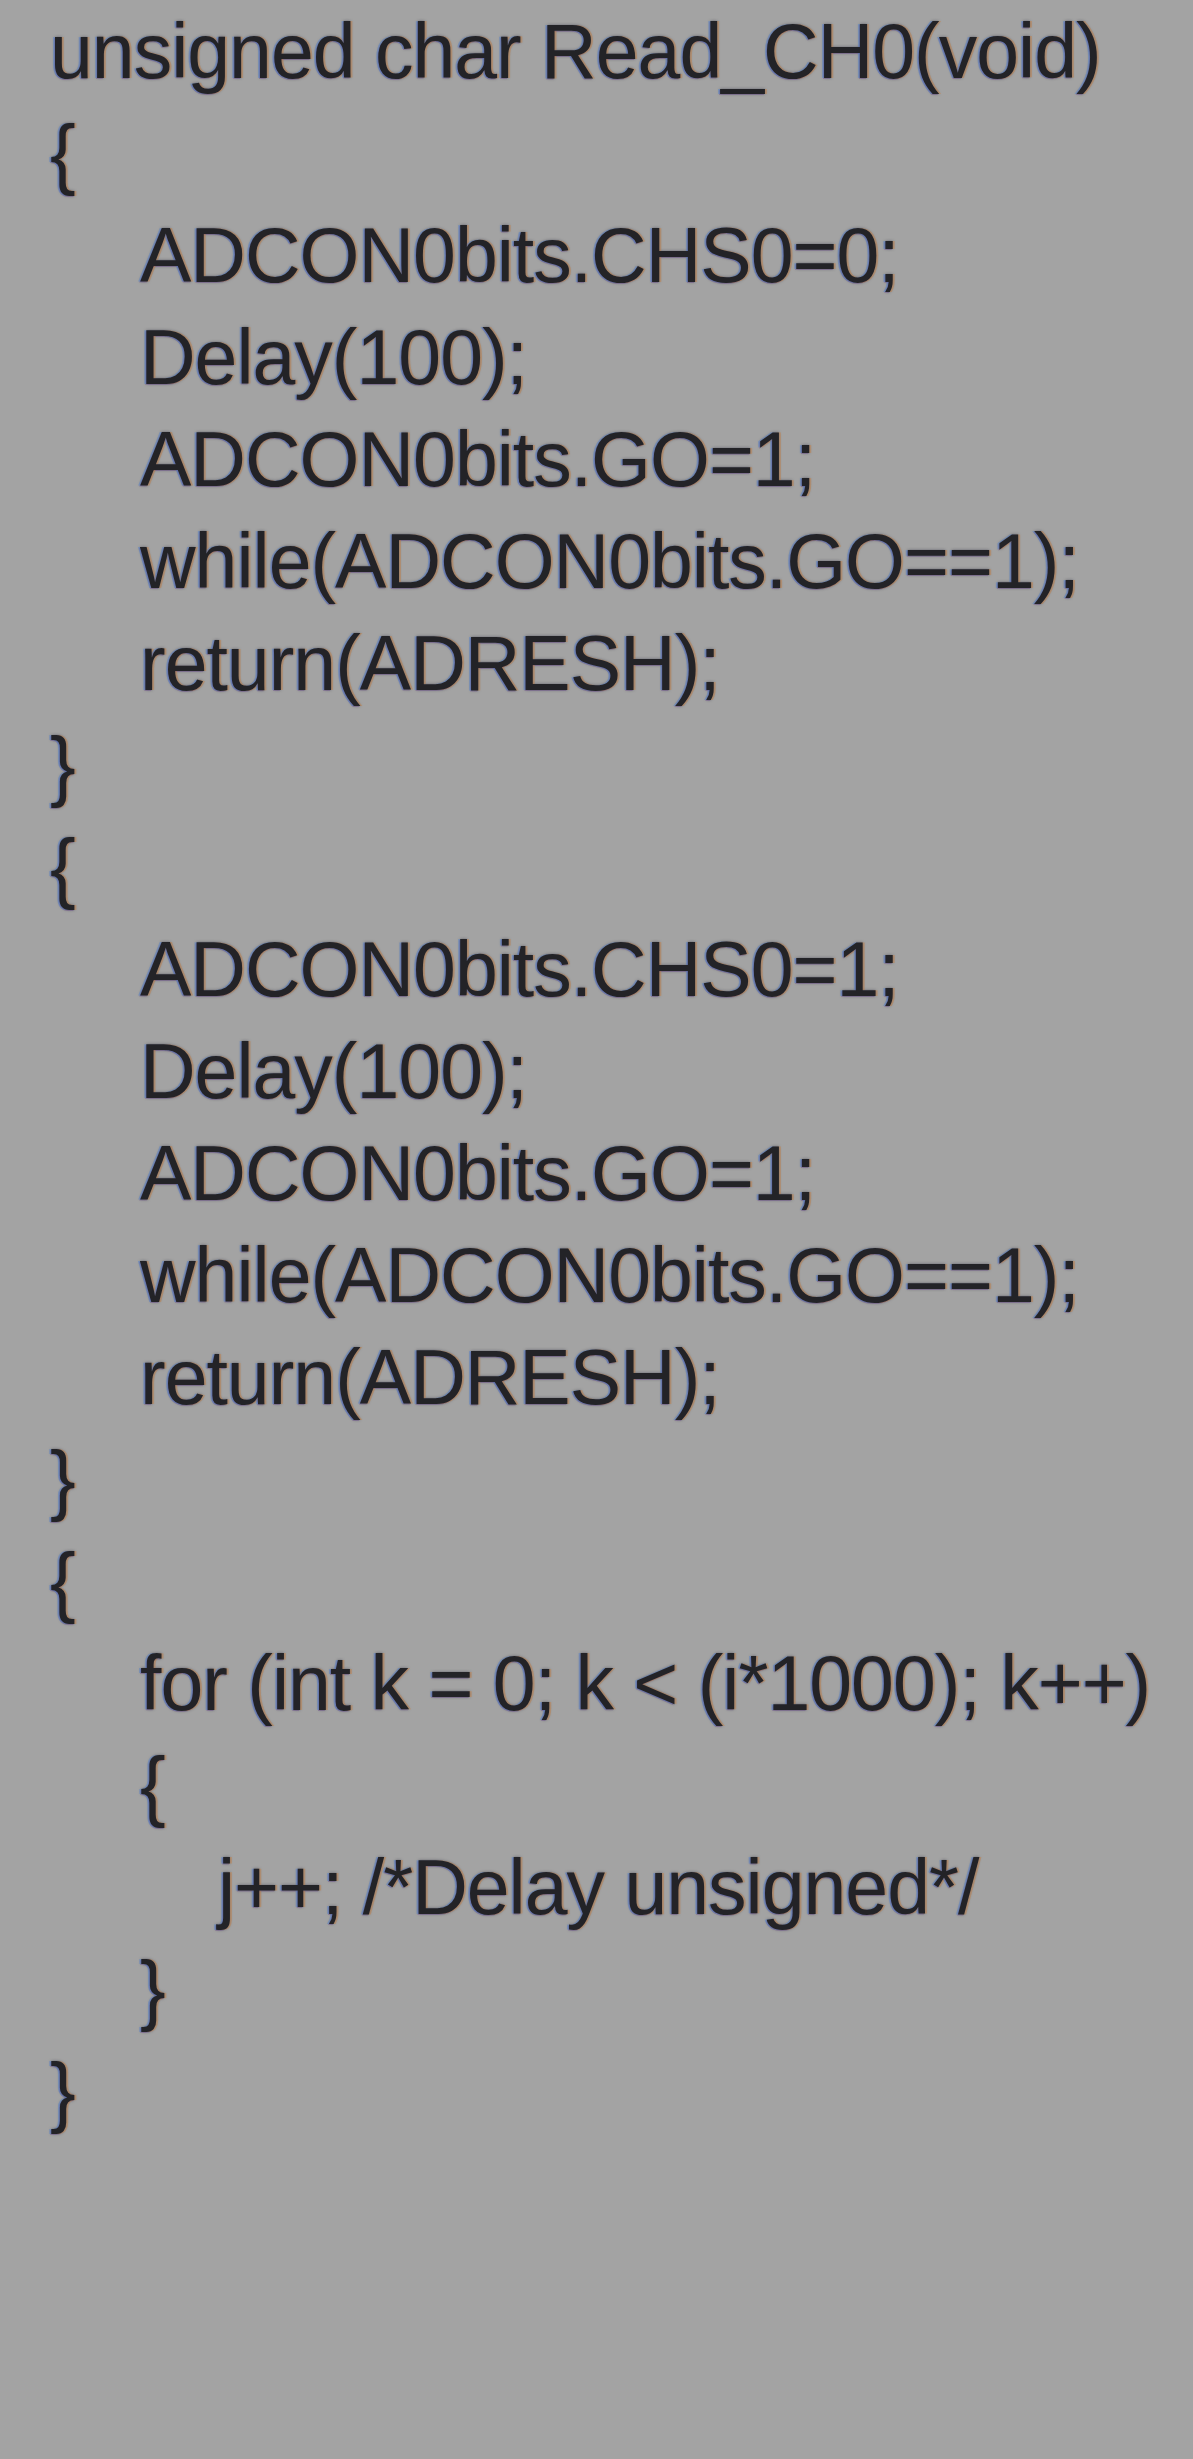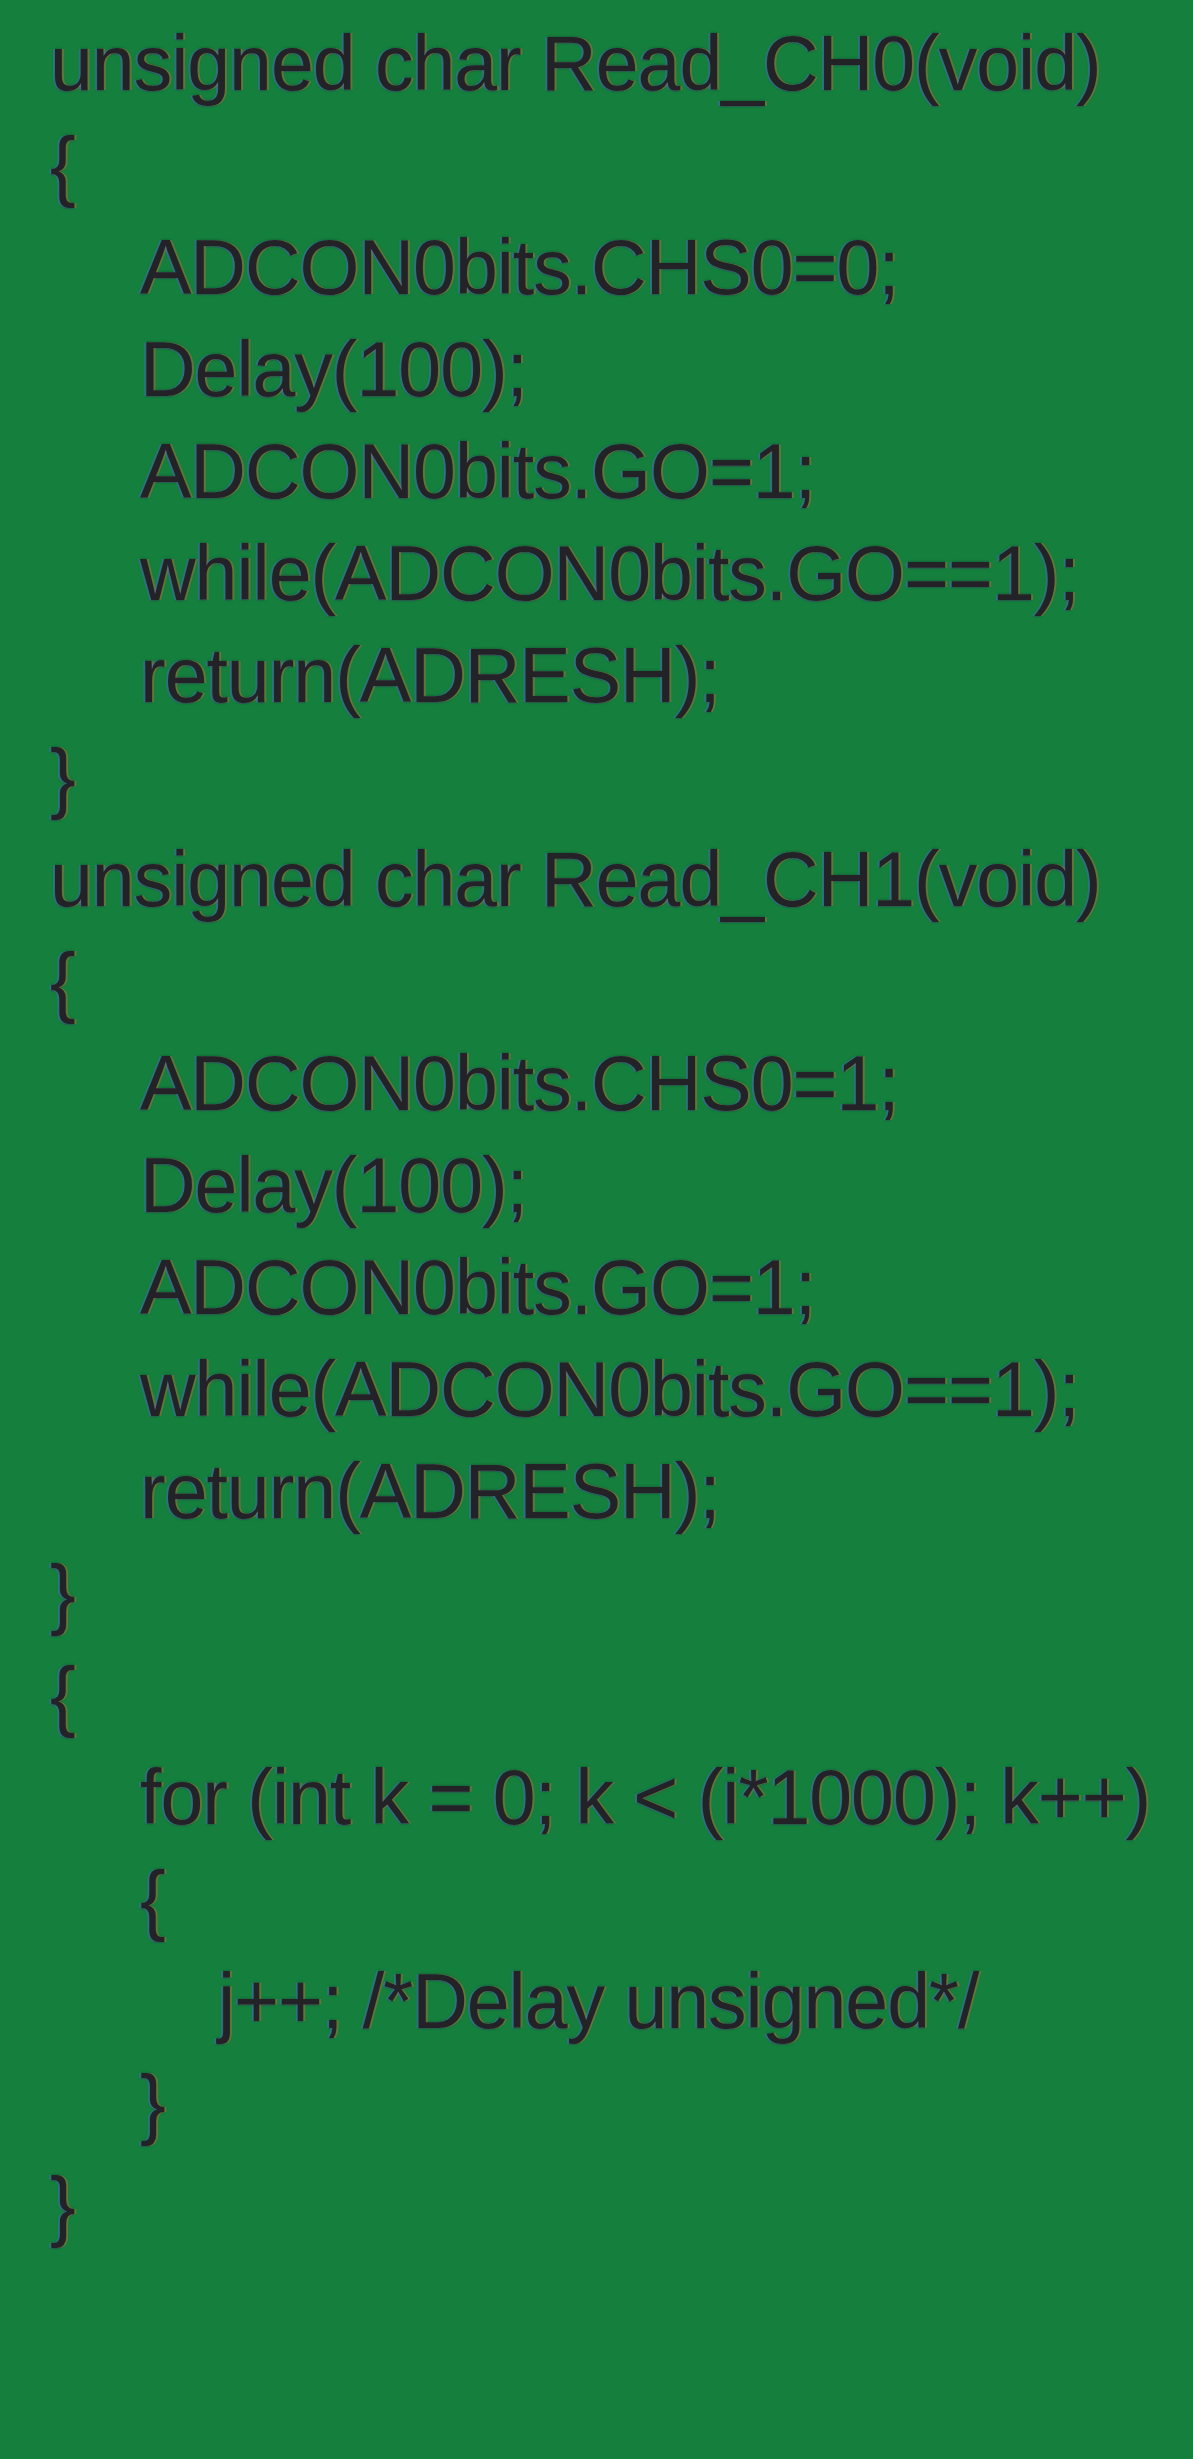--- a/index.html
+++ b/index.html
@@ -9,22 +9,22 @@
   }
   body {
     width: 1193px;
     height: 2459px;
     overflow: hidden;
   }
   .code-page {
     width: 100%;
     height: 100%;
     box-sizing: border-box;
-    padding-top: 12px;
-    background: #15803d;
+    padding-top: 0;
+    background: #a3a3a3;
   }
   .code-block {
     font-family: "Liberation Sans", "DejaVu Sans", sans-serif;
     font-size: 77px;
     font-weight: 400;
     color: #232327;
     letter-spacing: -1px;
     
     text-shadow:
       -2px 0 0 rgba(70, 125, 215, 0.40),
@@ -48,21 +48,20 @@
 <div class="code-page">
   <div class="code-block">
     <div class="line ind0">unsigned char Read_CH0(void)</div>
     <div class="line ind0">{</div>
     <div class="line ind1">ADCON0bits.CHS0=0;</div>
     <div class="line ind1">Delay(100);</div>
     <div class="line ind1">ADCON0bits.GO=1;</div>
     <div class="line ind1">while(ADCON0bits.GO==1);</div>
     <div class="line ind1">return(ADRESH);</div>
     <div class="line ind0">}</div>
-    <div class="line ind0">unsigned char Read_CH1(void)</div>
     <div class="line ind0">{</div>
     <div class="line ind1">ADCON0bits.CHS0=1;</div>
     <div class="line ind1">Delay(100);</div>
     <div class="line ind1">ADCON0bits.GO=1;</div>
     <div class="line ind1">while(ADCON0bits.GO==1);</div>
     <div class="line ind1">return(ADRESH);</div>
     <div class="line ind0">}</div>
     <div class="line ind0">{</div>
     <div class="line ind1">for (int k = 0; k &lt; (i*1000); k++)</div>
     <div class="line ind1">{</div>

